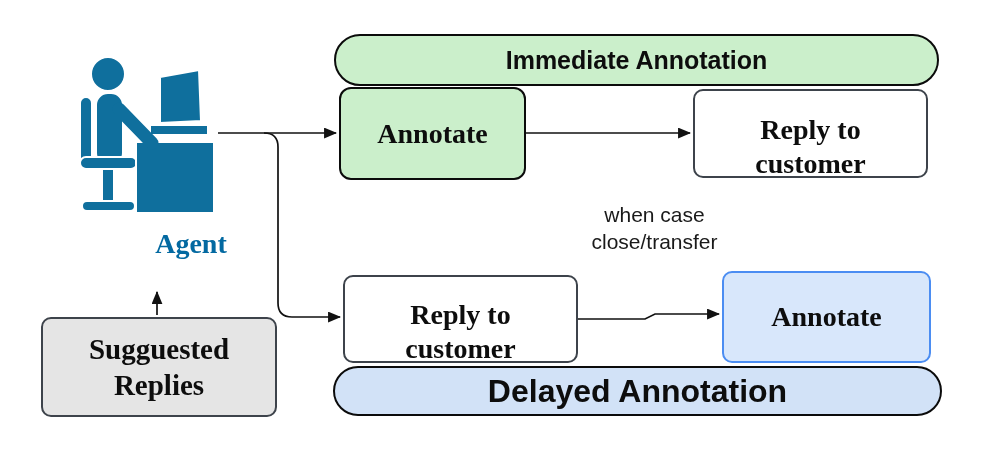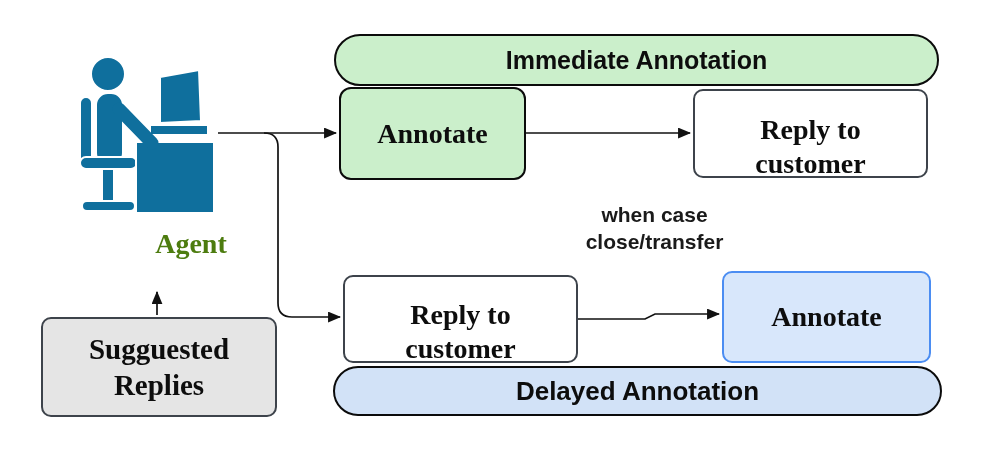--- a/index.html
+++ b/index.html
@@ -16,21 +16,21 @@
   .serif{font-family:"Liberation Serif","DejaVu Serif",serif;font-weight:700;}
   .sans-bold{font-family:"Liberation Sans","DejaVu Sans",sans-serif;font-weight:700;}
 
   
   .pill-green{
     left:334px;top:34px;width:605px;height:52px;border-radius:26px;
     background:var(--green-fill);border:2.5px solid #0b0b0b;font-size:25px;
   }
   .pill-blue{
     left:333px;top:366px;width:609px;height:50px;border-radius:25px;
-    background:var(--blue-pill-fill);border:2.5px solid #0b0b0b;font-size:26px;
+    background:var(--blue-pill-fill);border:2.5px solid #0b0b0b;font-size:32px;
   }
 
   
   .box-green{
     left:339px;top:87px;width:187px;height:93px;border-radius:12px;
     background:var(--green-fill);border:2.5px solid #0b0b0b;font-size:28px;
   }
   .box-white-top{
     left:693px;top:89px;width:235px;height:89px;border-radius:10px;
     background:#ffffff;border:2px solid var(--box-border);font-size:28px;line-height:1.2;
@@ -41,25 +41,25 @@
   }
   .box-blue{
     left:722px;top:271px;width:209px;height:92px;border-radius:10px;
     background:var(--blue-fill);border:2.5px solid var(--blue-border);font-size:28px;
   }
   .box-suggested{
     left:41px;top:317px;width:236px;height:100px;border-radius:10px;
     background:#e5e5e5;border:2.5px solid var(--box-border);font-size:29px;line-height:1.25;
   }
   .wrap-narrow{display:inline-block;max-width:175px;margin-top:26px;}
-  .wrap-mid{display:inline-block;max-width:200px;font-weight:bold;}
+  .wrap-mid{display:inline-block;max-width:200px;}
 
   
   .agent-label{
-    left:136px;top:228px;width:110px;font-size:28px;text-align:center;color:#4d7c0f;
+    left:136px;top:228px;width:110px;font-size:28px;text-align:center;color:#0369a1;
   }
   .cond-label{
     left:552px;top:202px;width:205px;font-size:21px;line-height:1.28;
     text-align:center;color:#1a1a1a;font-weight:400;
   }
 
   .icon-wrap{left:80px;top:57px;width:134px;height:156px;}
   svg.overlay{position:absolute;left:0;top:0;pointer-events:none;}
   .flow{stroke:#111111;stroke-width:1.7;fill:none;}
 </style>

